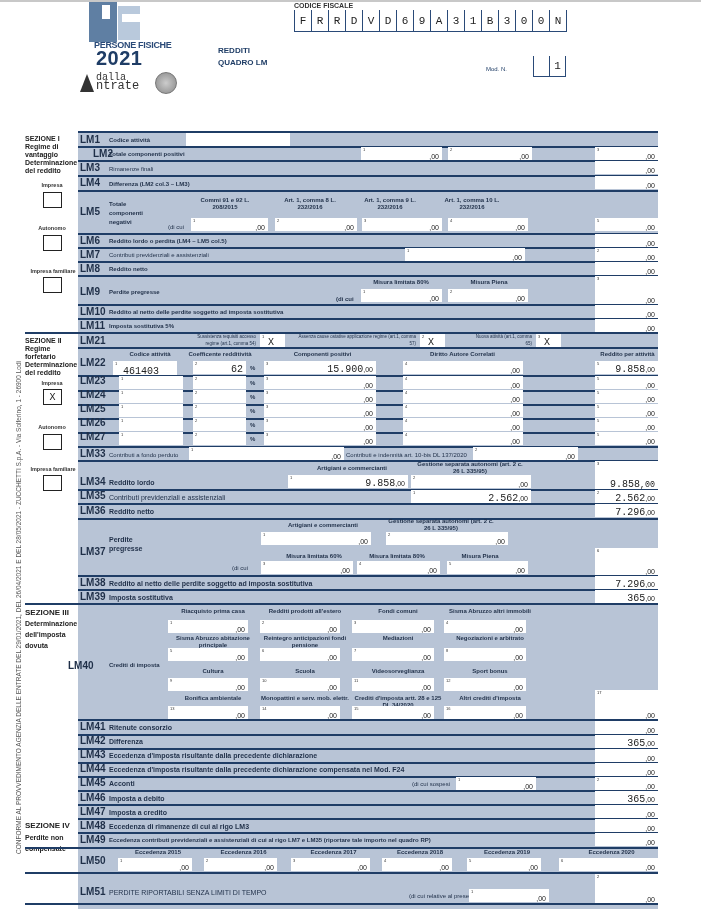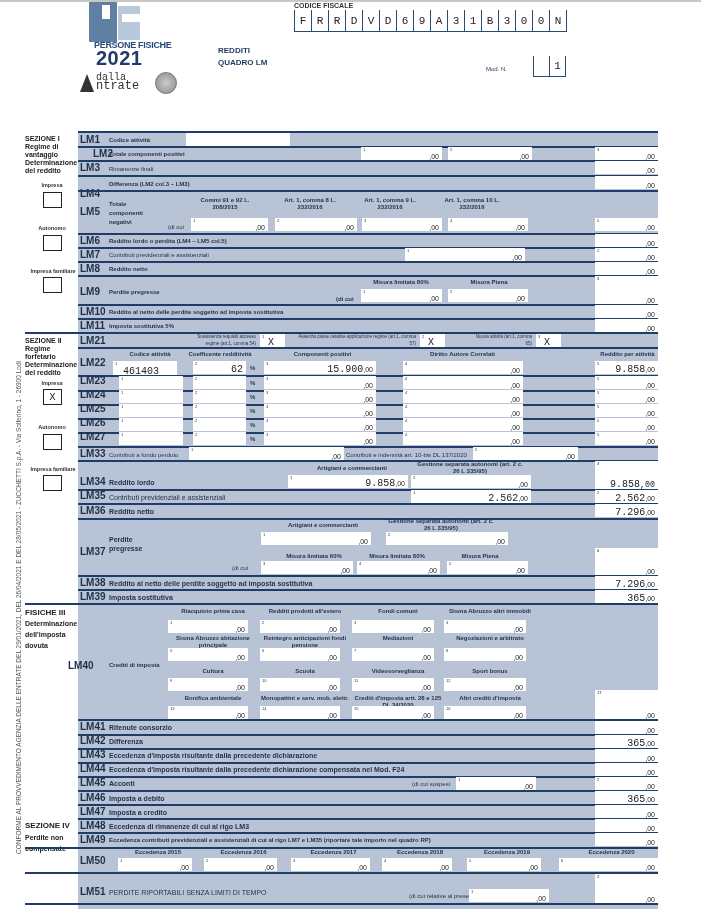--- a/index.html
+++ b/index.html
@@ -119,21 +119,21 @@
     <div>Regime forfetario Determinazione del reddito</div>
   </div>
 <div class="side-lbl" style="left:22px;top:380px">Impresa</div>
 <div class="chk" style="left:43px;top:389px">X</div>
 <div class="side-lbl" style="left:22px;top:424px">Autonomo</div>
 <div class="chk" style="left:43px;top:434px"></div>
 <div class="side-lbl" style="left:18px;top:466px;width:70px">Impresa familiare</div>
 <div class="chk" style="left:43px;top:475px"></div>
 
 <div class="sec-label big" style="left:25px;top:607px;width:58px;line-height:11px">
-    <div>FISICHE III</div>
+    <div>SEZIONE III</div>
     <div style="font-size:7px">Determinazione dell'imposta dovuta</div>
   </div>
 <div class="sec-label big" style="left:25px;top:820px;width:58px;line-height:12px">
     <div>SEZIONE IV</div>
     <div style="font-size:7px;line-height:11px">Perdite non compensate</div>
   </div>
 
 <div id="form">
     <div class="hline" style="left:78px;top:131px;width:580px"></div>
     <div class="code" style="left:80px;top:134px">LM1</div>
@@ -156,21 +156,21 @@
       <span class="num">3</span>
       <span class="v" style="">,00</span>
     </div>
     <div class="hline" style="left:78px;top:160px;width:580px"></div>
     <div class="code" style="left:80px;top:162px">LM3</div>
     <div class="lbl n" style="left:109px;top:166px">Rimanenze finali</div>
     <div class="f" style="left:595px;top:161px;width:63px;height:13px">
       <span class="v" style="">,00</span>
     </div>
     <div class="hline" style="left:78px;top:175px;width:580px"></div>
-    <div class="code" style="left:80px;top:188px">LM4</div>
+    <div class="code" style="left:80px;top:177px">LM4</div>
     <div class="lbl " style="left:109px;top:181px">Differenza (LM2 col.3 – LM3)</div>
     <div class="f" style="left:595px;top:176px;width:63px;height:13px">
       <span class="v" style="">,00</span>
     </div>
     <div class="hline" style="left:78px;top:190px;width:580px"></div>
     <div class="code" style="left:80px;top:206px">LM5</div>
     <div class="lbl" style="left:109px;top:200px;white-space:normal;width:40px;line-height:9px">Totale componenti negativi</div>
     <div class="lbl n" style="left:168px;top:224px">(di cui</div>
     <div class="clbl " style="left:190px;top:197px;width:70px">Commi 91 e 92 L. 208/2015</div>
     <div class="clbl " style="left:275px;top:197px;width:70px">Art. 1, comma 8 L. 232/2016</div>

